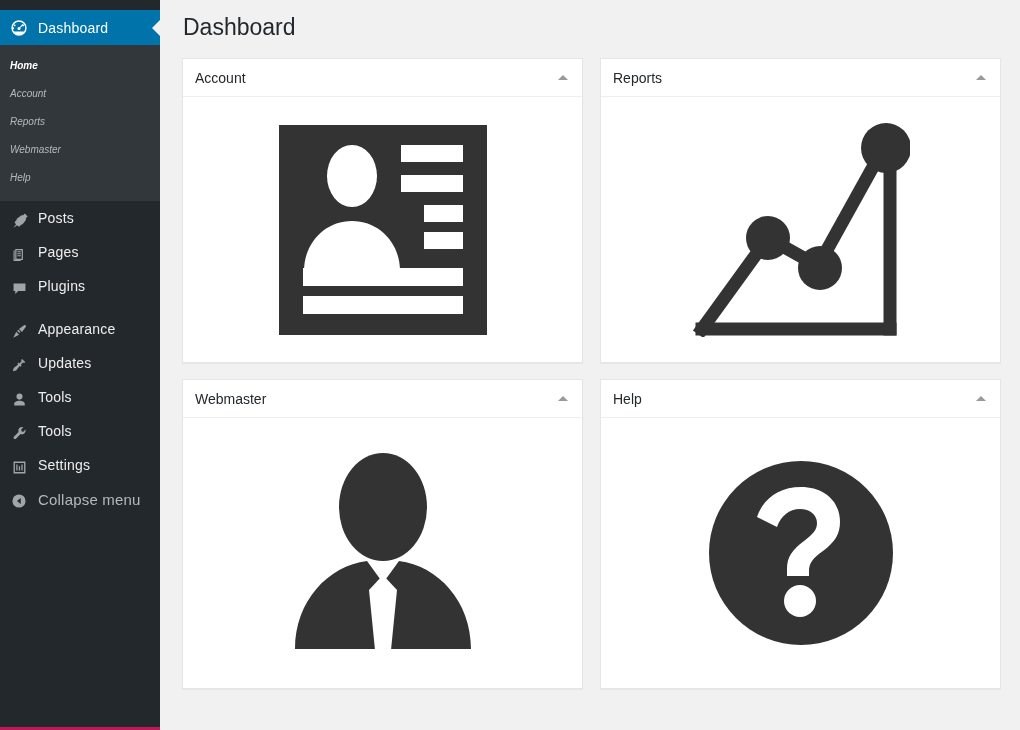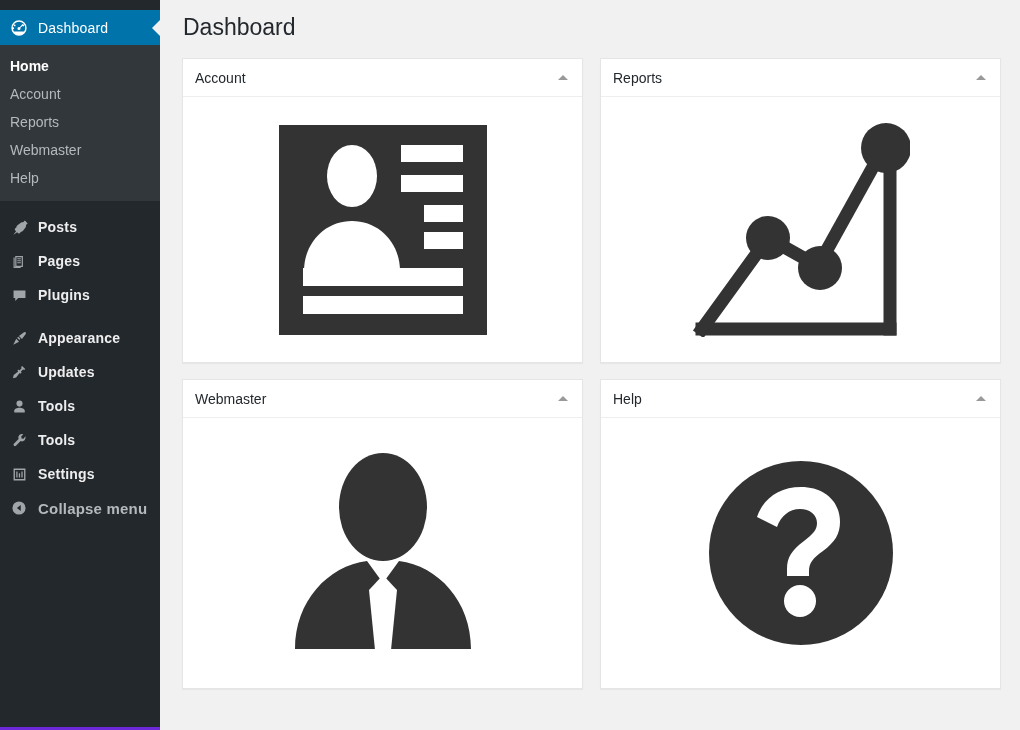--- a/index.html
+++ b/index.html
@@ -9,21 +9,21 @@
     height: 730px;
     overflow: hidden;
     background: #f1f1f1;
     font-family: "Liberation Sans", sans-serif;
   }
 
   #app {
     position: relative;
     width: 1020px;
     height: 730px;
-    background: #6d28d9;
+    background: #be185d;
   }
 
   
   #sidebar {
     position: absolute;
     left: 0; top: 0;
     width: 160px;
     height: 727px;
     background: #23282d;
   }
@@ -67,44 +67,43 @@
     border-right: 8px solid #f1f1f1;
   }
 
   
   .submenu {
     background: #32373c;
     padding: 7px 0 9px 0;
   }
   .submenu-item {
     display: block;
-    font-size: 14px;
+    font-size: 10px;
     line-height: 18px;
     color: #b4b9be;
     padding: 5px 0 5px 10px;
     text-decoration: none;
     cursor: pointer;
+    font-style: italic;
   }
   .submenu-item.current {
     color: #fff;
     font-weight: bold;
   }
 
   .menu-gap {
     height: 9px;
     background: #23282d;
   }
 
   .menu-item {
     display: flex;
-    align-items: center;
     height: 34px;
     padding-left: 9px;
     cursor: pointer;
-    font-weight: bold;
   }
   .menu-item .mi-icon {
     width: 20px; height: 20px;
     flex: 0 0 20px;
     display: flex; align-items: center; justify-content: center;
   }
   .menu-item .mi-label {
     color: #eee;
     font-size: 14px;
     margin-left: 9px;

